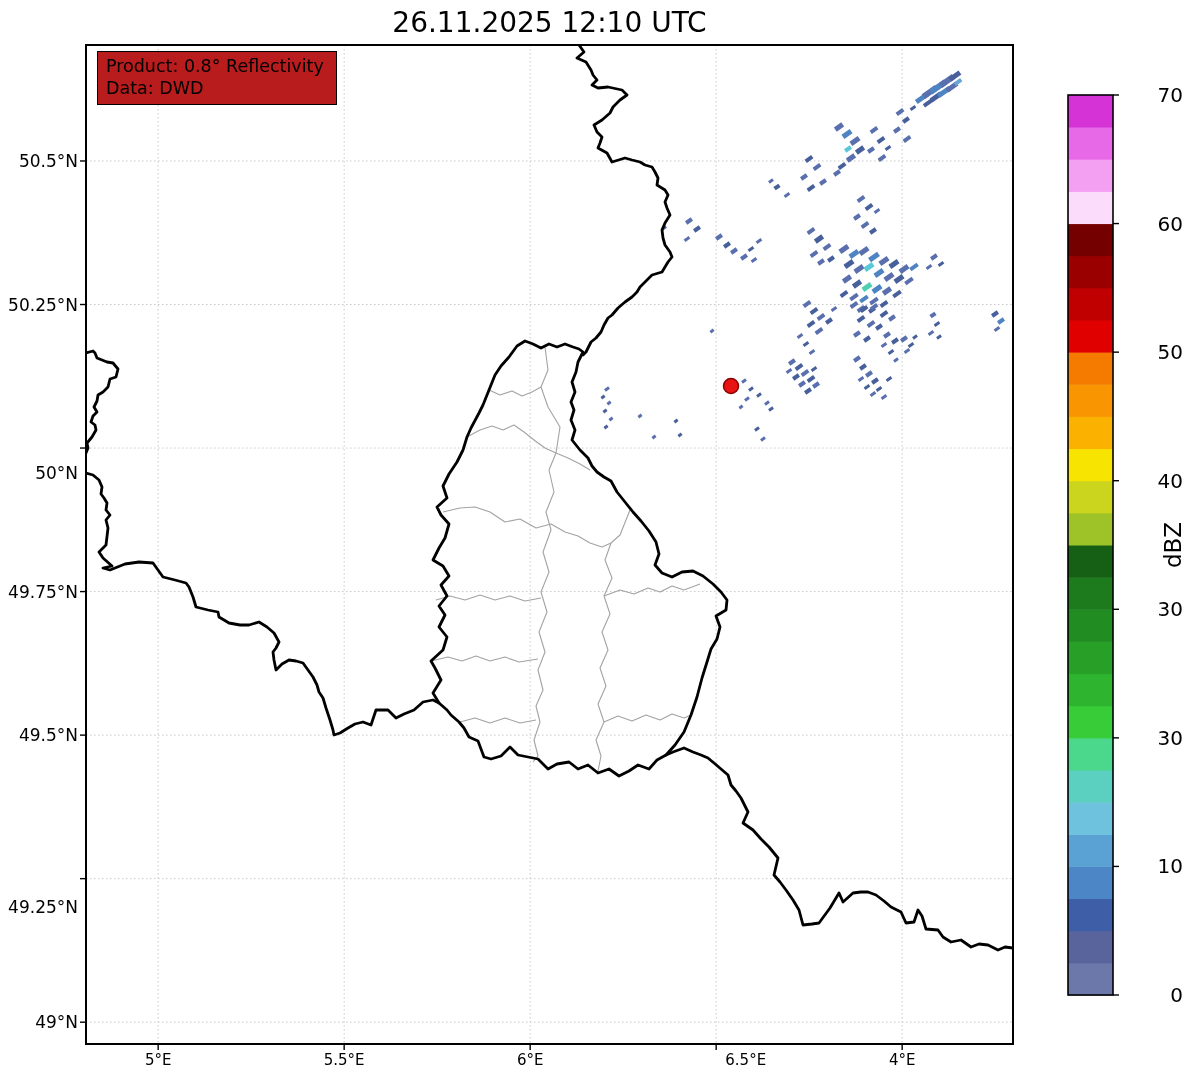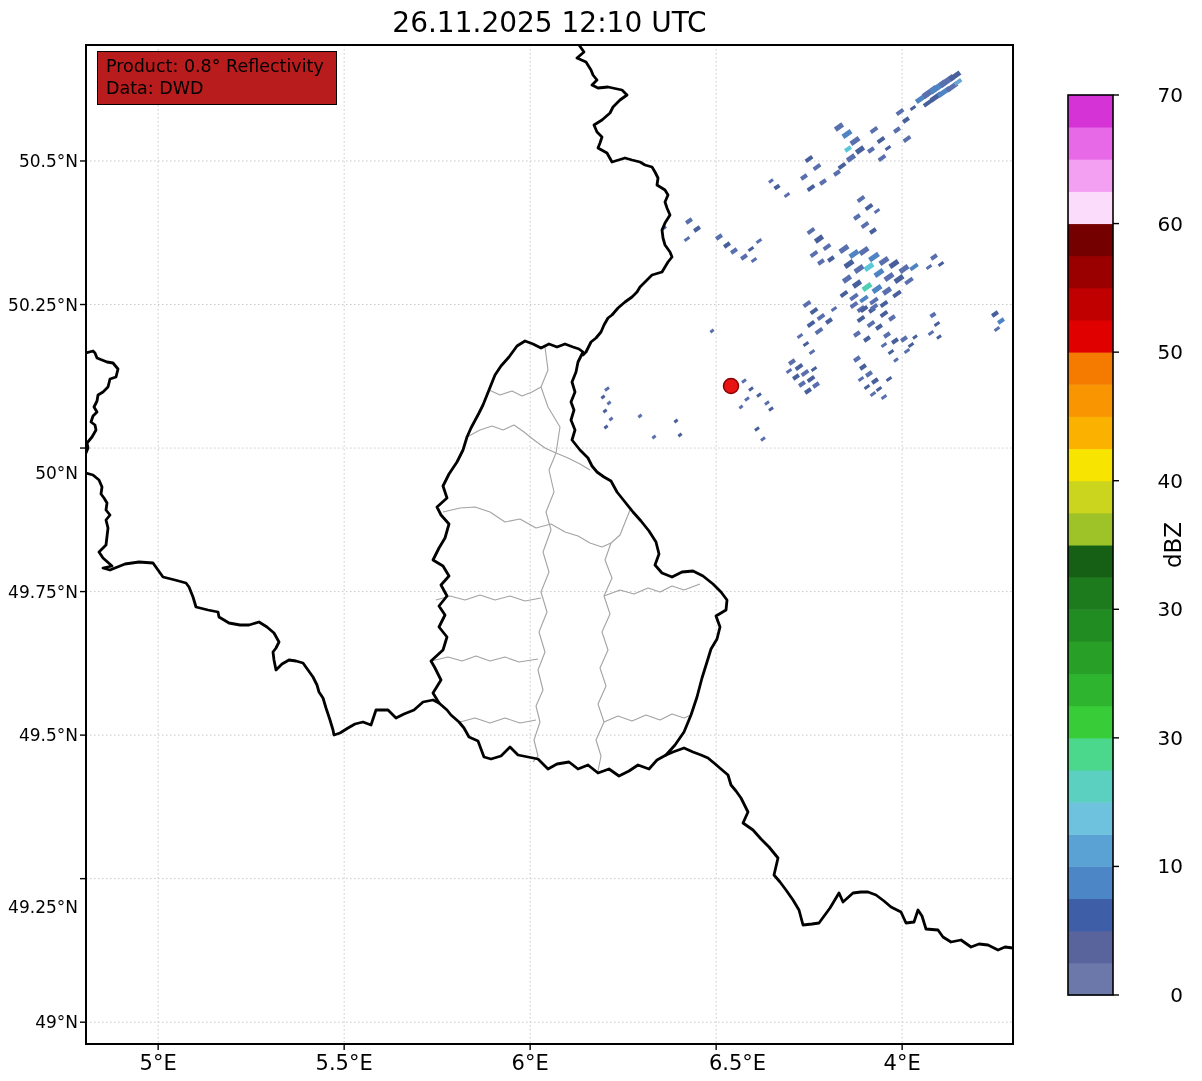--- a/index.html
+++ b/index.html
@@ -13,21 +13,21 @@
     font-size:28px;text-align:center;white-space:nowrap;
   }
   svg.canvas{position:absolute;left:0;top:0;}
   .annot{
     position:absolute;left:97px;top:51px;
     border:1.8px solid #000;background:#b91c1c;
     padding:3px 12px 5px 8px;font-size:17.5px;line-height:22px;white-space:nowrap;
   }
   .xtick{
     position:absolute;top:1051px;width:100px;margin-left:-50px;
-    text-align:center;font-size:21px;white-space:nowrap;
+    text-align:center;font-size:15px;white-space:nowrap;
   }
   .ytick{
     position:absolute;left:0;width:78px;text-align:right;
     font-size:17px;line-height:22px;white-space:nowrap;
   }
   .cbtick{
     position:absolute;left:1123px;width:60px;text-align:right;
     font-size:20px;line-height:26px;white-space:nowrap;
   }
   .cblabel{

